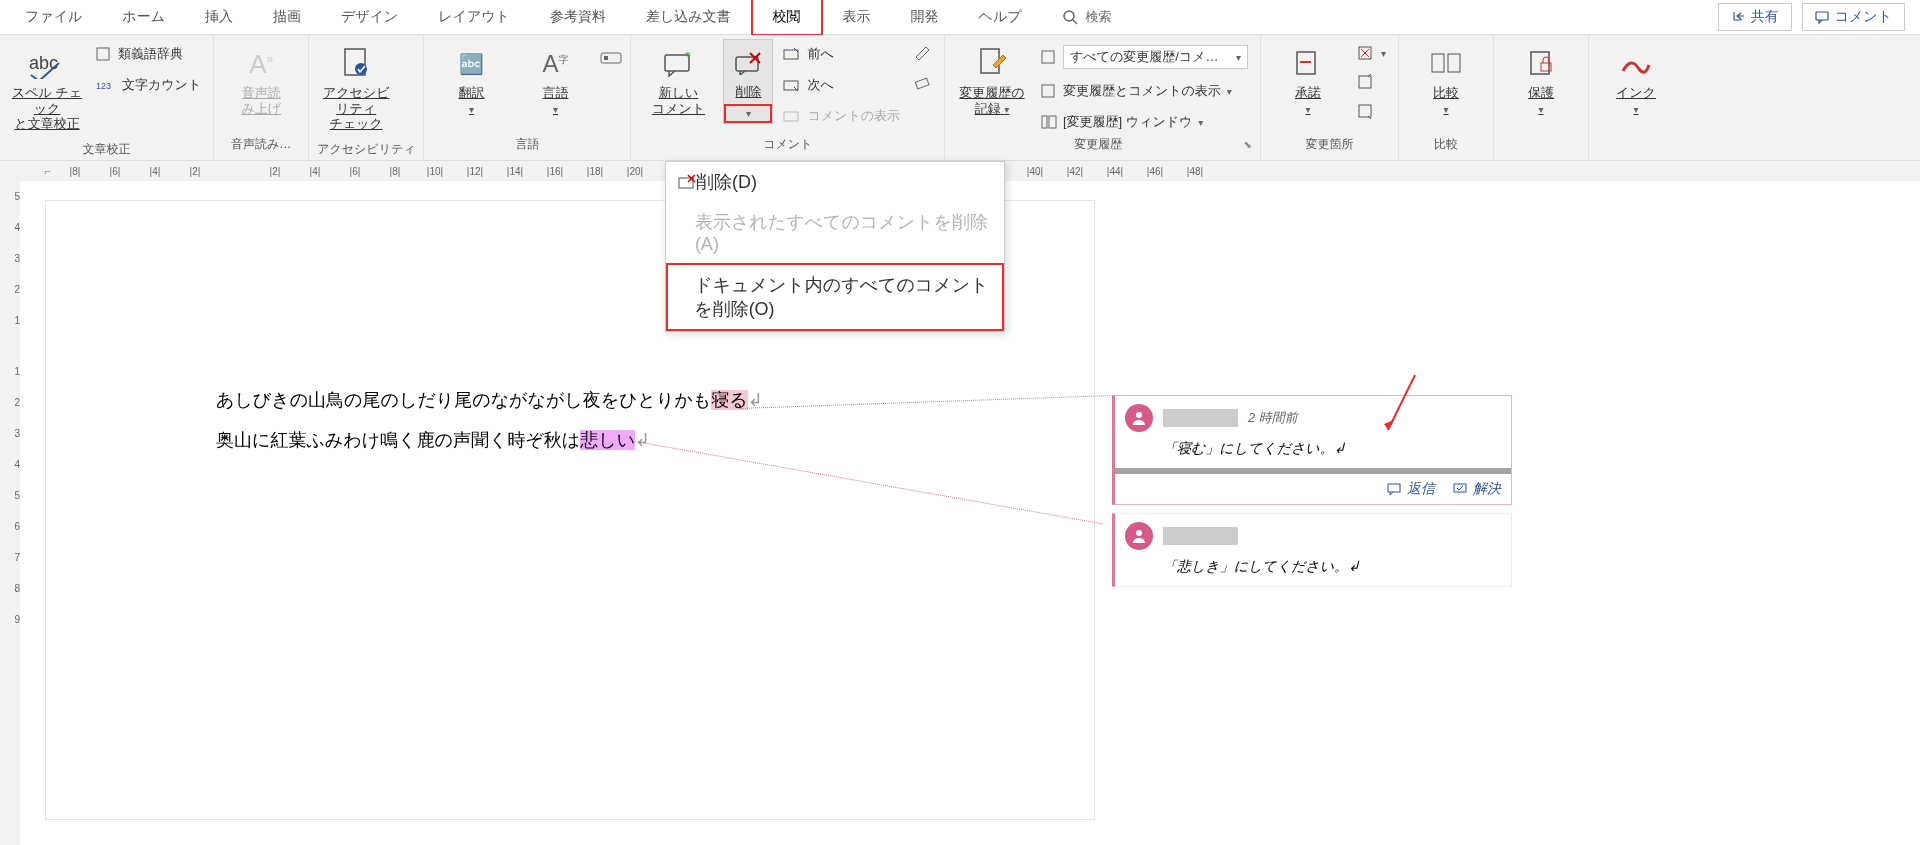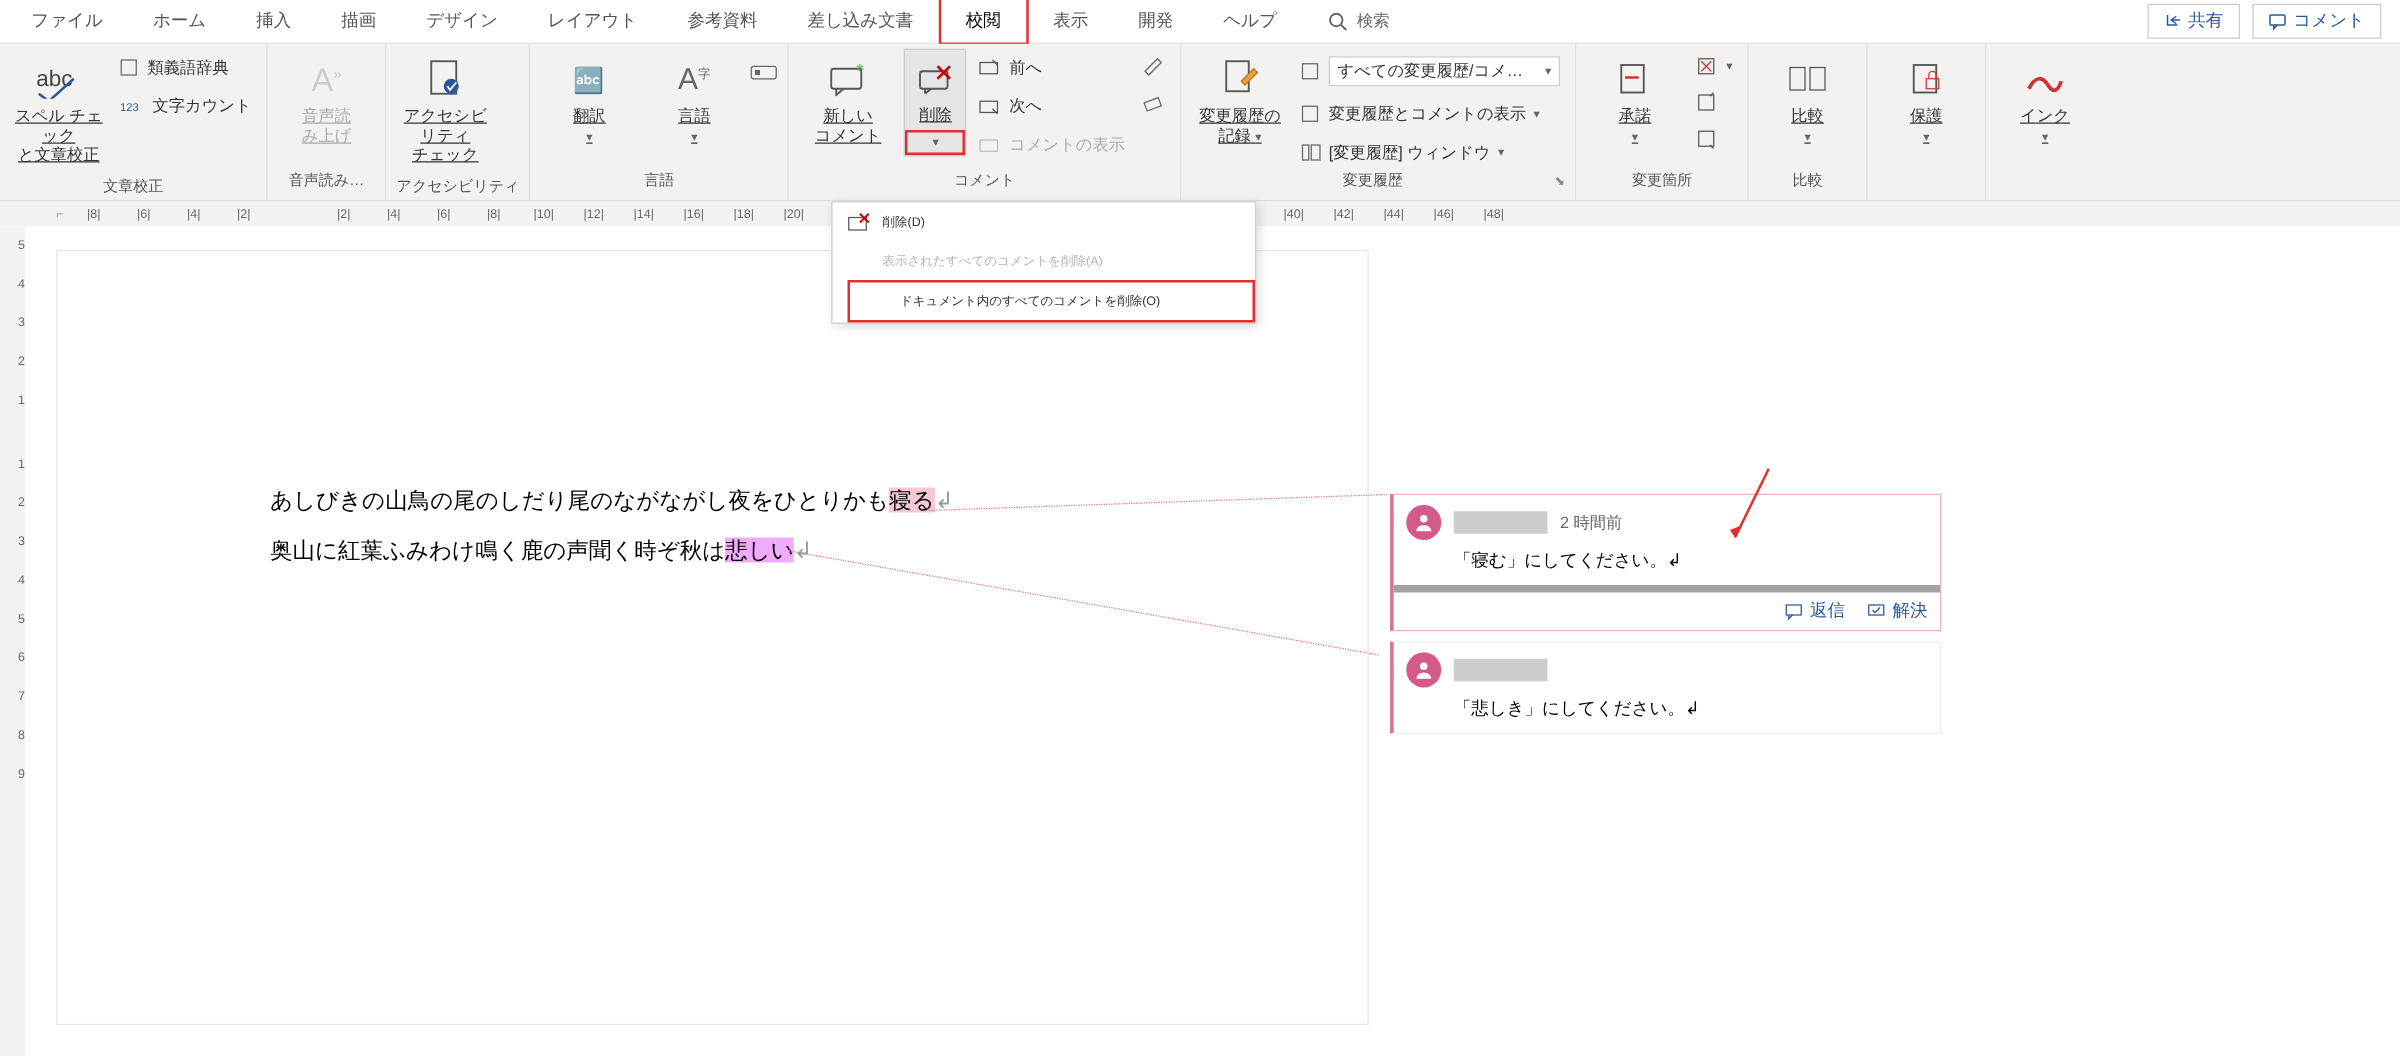--- a/index.html
+++ b/index.html
@@ -130,28 +130,27 @@
   left: 665px;
   width: 340px;
   background: #fff;
   border: 1px solid #ccc;
   box-shadow: 2px 2px 8px rgba(0,0,0,0.15);
   z-index: 100;
 }
 .dd-item {
   display: flex;
   align-items: center;
-  gap: 10px;
   padding: 8px 12px;
-  font-size: 10px;
+  font-size: 18px;
   color: #333;
   cursor: pointer;
 }
 .dd-item.disabled { color: #b4b4b4; cursor: default; }
-.dd-item.boxed { border: 2px solid #e03030; margin-left: 12px; }
+.dd-item.boxed { border: 2px solid #e03030; }
 
 
 .ruler-area {
   height: 20px;
   background: #f3f2f1;
   display: flex;
   align-items: center;
   font-size: 10px;
   color: #666;
   padding-left: 45px;
@@ -193,21 +192,22 @@
   border-top: 1px dotted #d47a97;
 }
 .connector1 { left: 740px; top: 408px; width: 370px; transform: rotate(-2deg); transform-origin: left; }
 .connector2 { left: 630px; top: 440px; width: 480px; transform: rotate(10deg); transform-origin: left; }
 
 
 .comments {
   position: absolute;
   left: 1112px;
   top: 395px;
-  width: 441px;
+  width: 400px;
+  font-style: italic;
 }
 .comment-card {
   border: 1px solid #e8b4c4;
   border-left: 3px solid #d47a97;
   background: #fff;
   margin-bottom: 8px;
 }
 .cc-head { display:flex; align-items:center; gap:10px; padding:8px 10px; }
 .avatar {
   width: 28px; height: 28px; border-radius: 50%;

